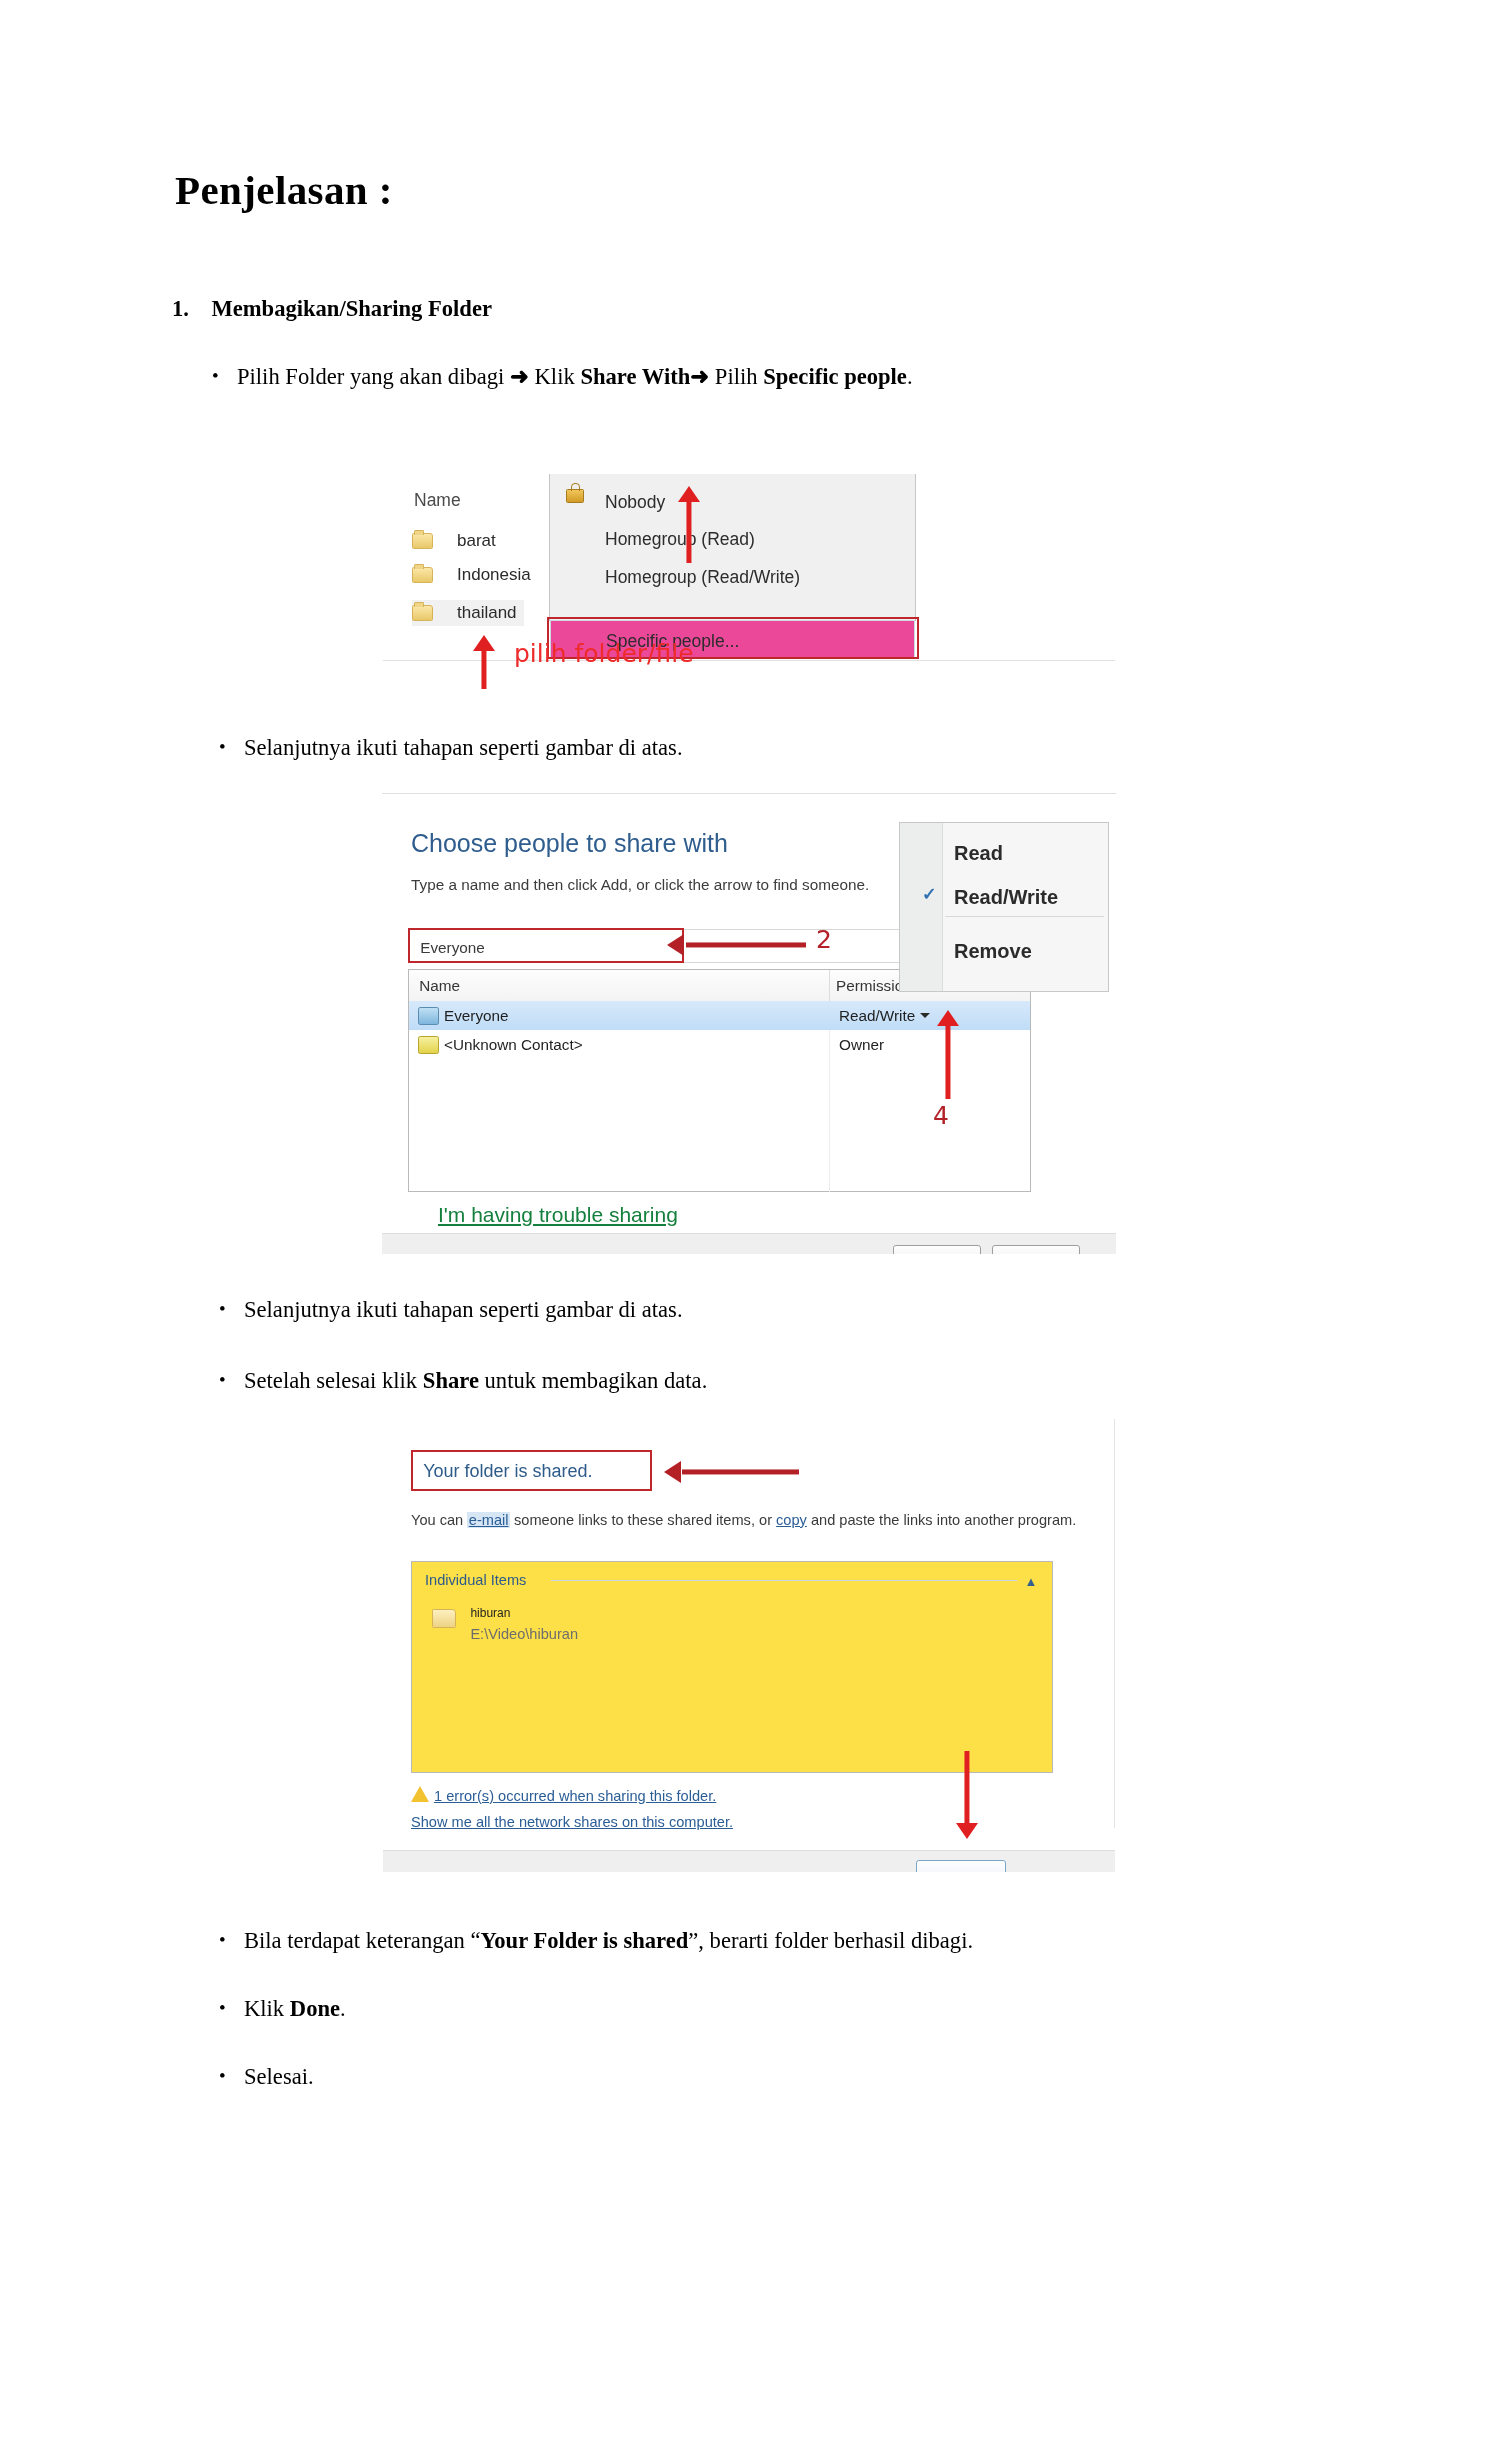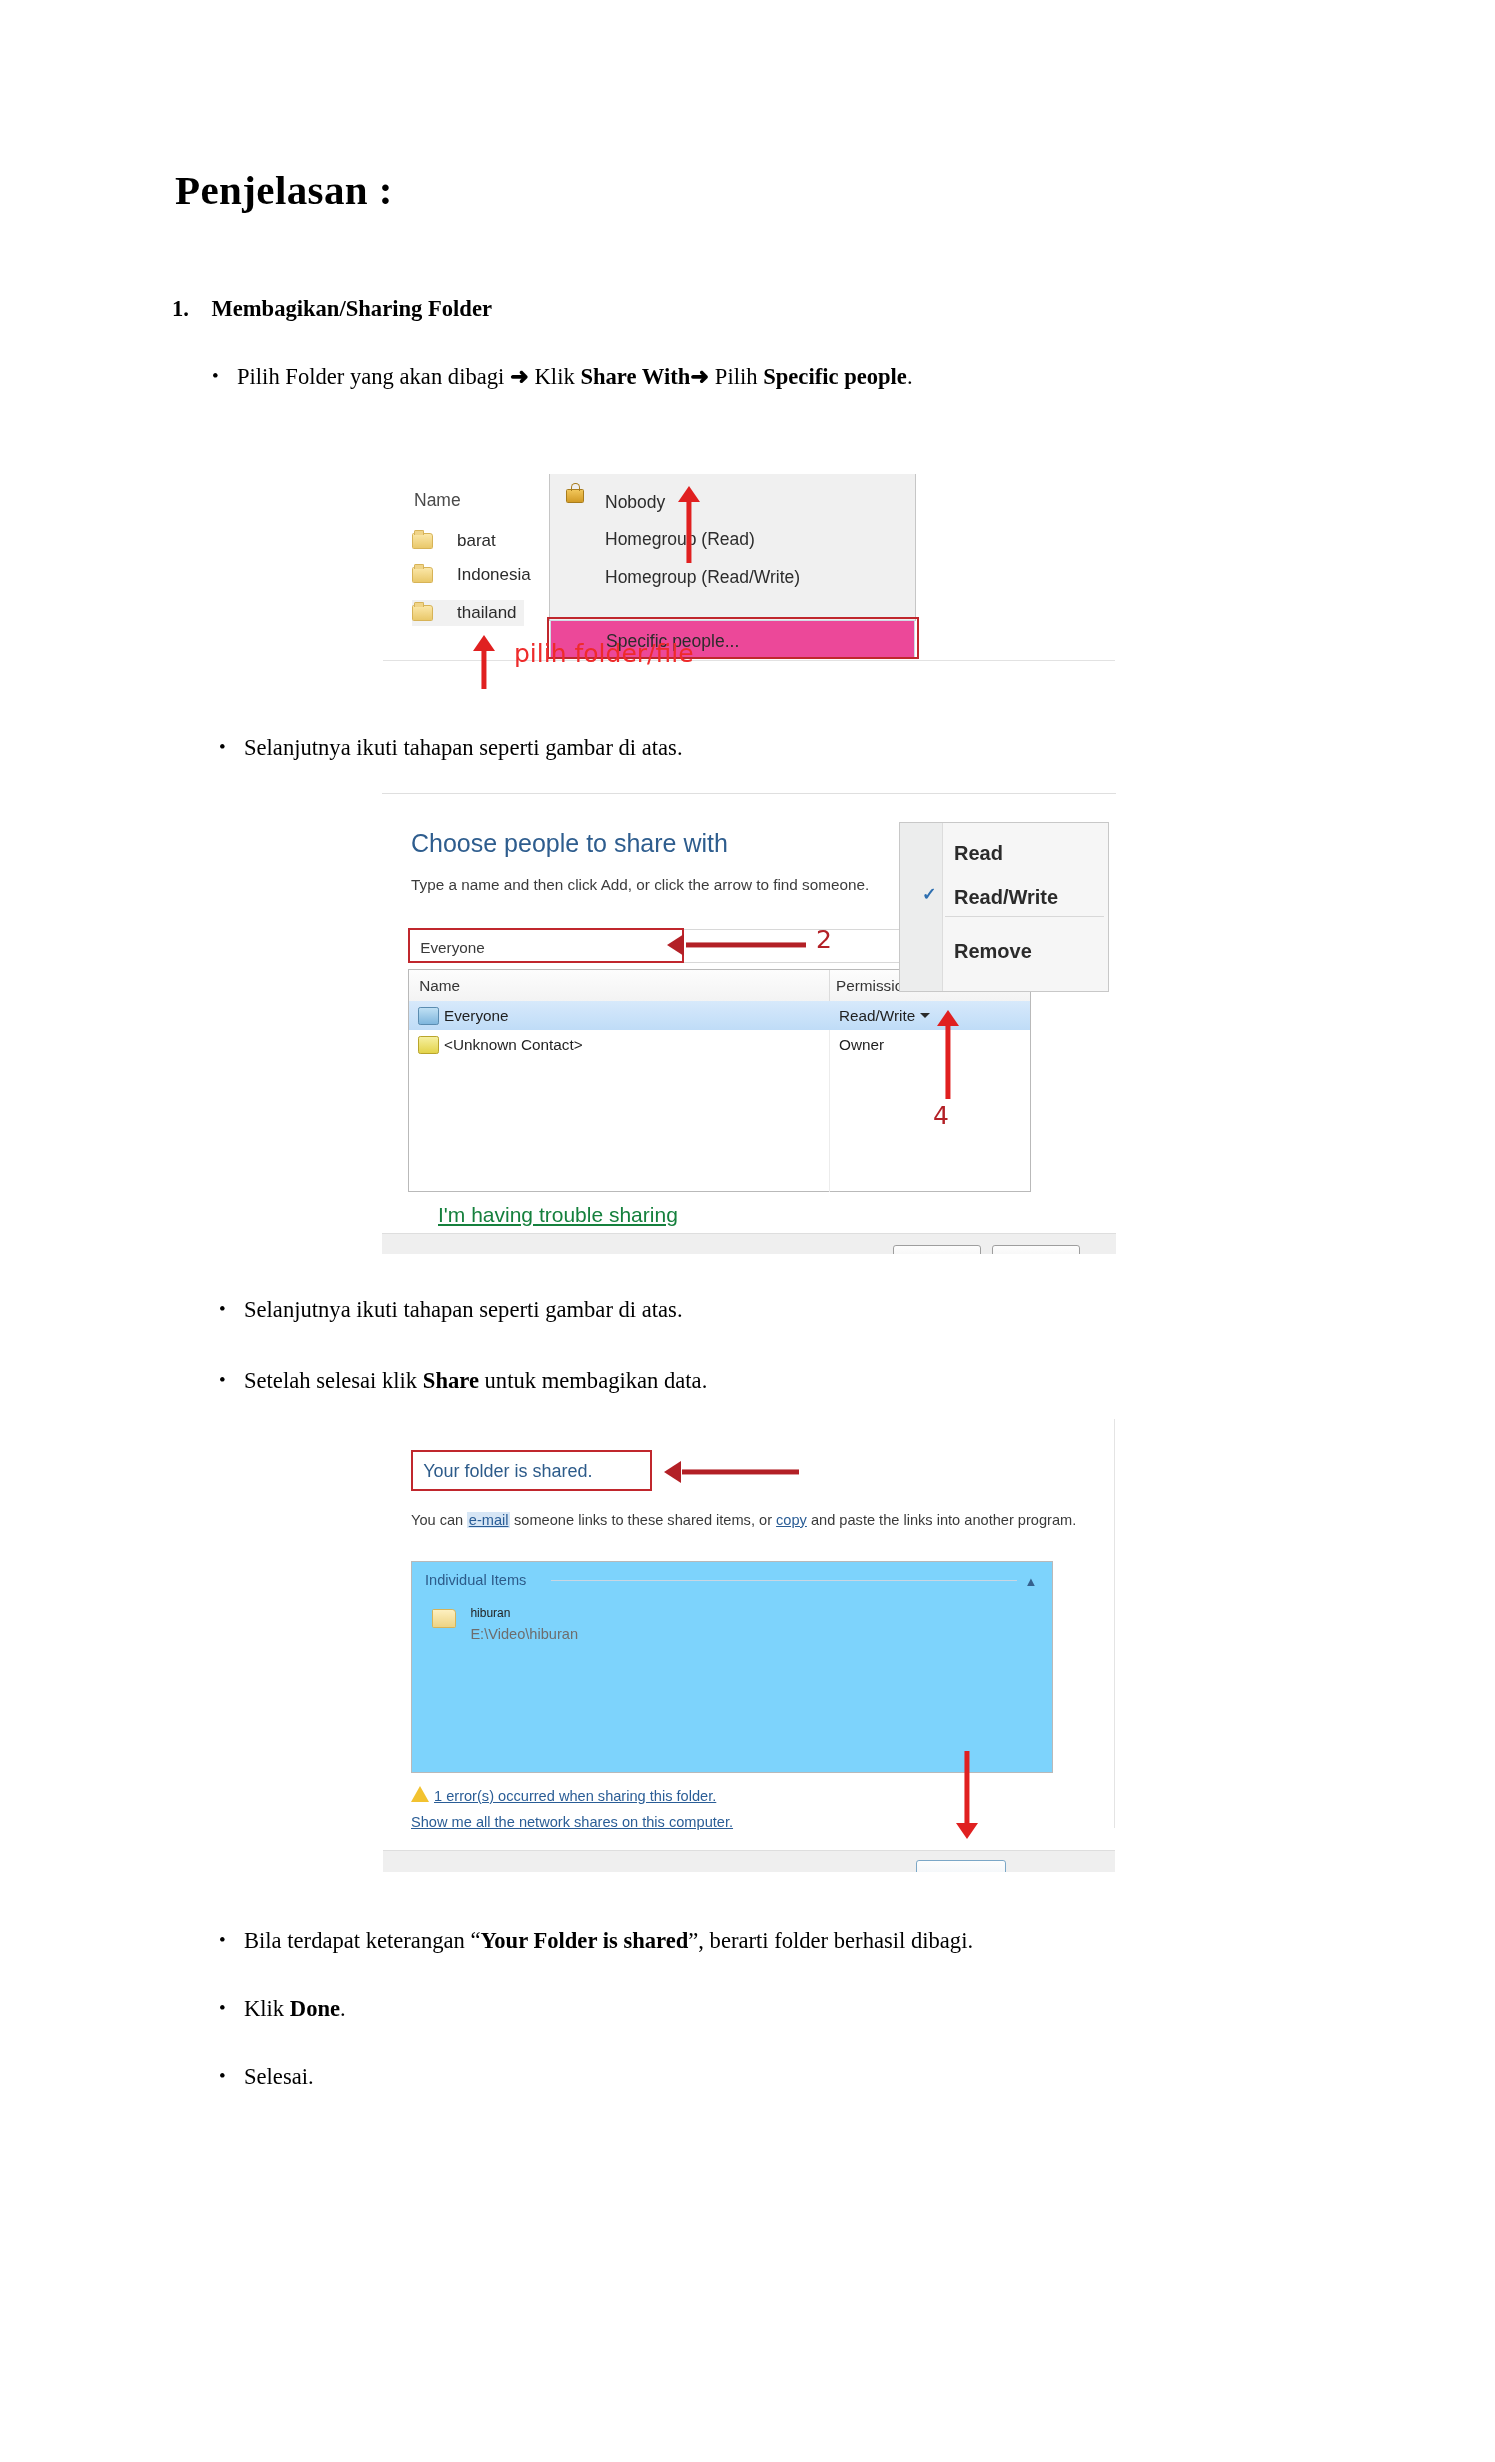--- a/index.html
+++ b/index.html
@@ -307,21 +307,21 @@
   .shot3wrap .a-top .shaft{ width:117px; }
   .shot3wrap .desc{
     position:absolute; left:28px; top:93px; font-size:14.6px; color:#3a3a3a;
   }
   .shot3wrap .desc a{ color:#2a5d96; text-decoration:underline; }
   .shot3wrap .desc .emailbox{
     background:#d7e6f5; padding:0 1.5px; text-decoration:underline; color:#2a5d96;
   }
   .shot3wrap .panel{
     position:absolute; left:28px; top:142px; width:642px; height:212px;
-    border:0.7px solid #b9b9b9; background:#7dd3fc; box-sizing:border-box;
+    border:0.7px solid #b9b9b9; background:#fde047; box-sizing:border-box;
   }
   .shot3wrap .panel .ghdr{
     position:absolute; left:13px; top:10.2px; font-size:14.6px; color:#2d5b8a;
   }
   .shot3wrap .panel .gline{
     position:absolute; left:139px; top:17.5px; right:35px; height:0.7px; background:#c9d6e3;
   }
   .shot3wrap .panel .chev{
     position:absolute; right:14.6px; top:11.7px; font-size:13px; color:#35618e;
   }

